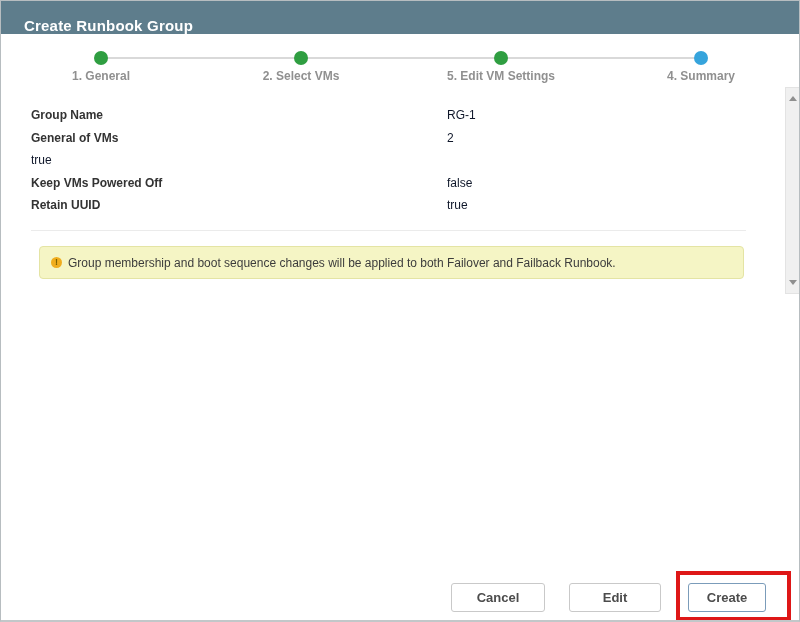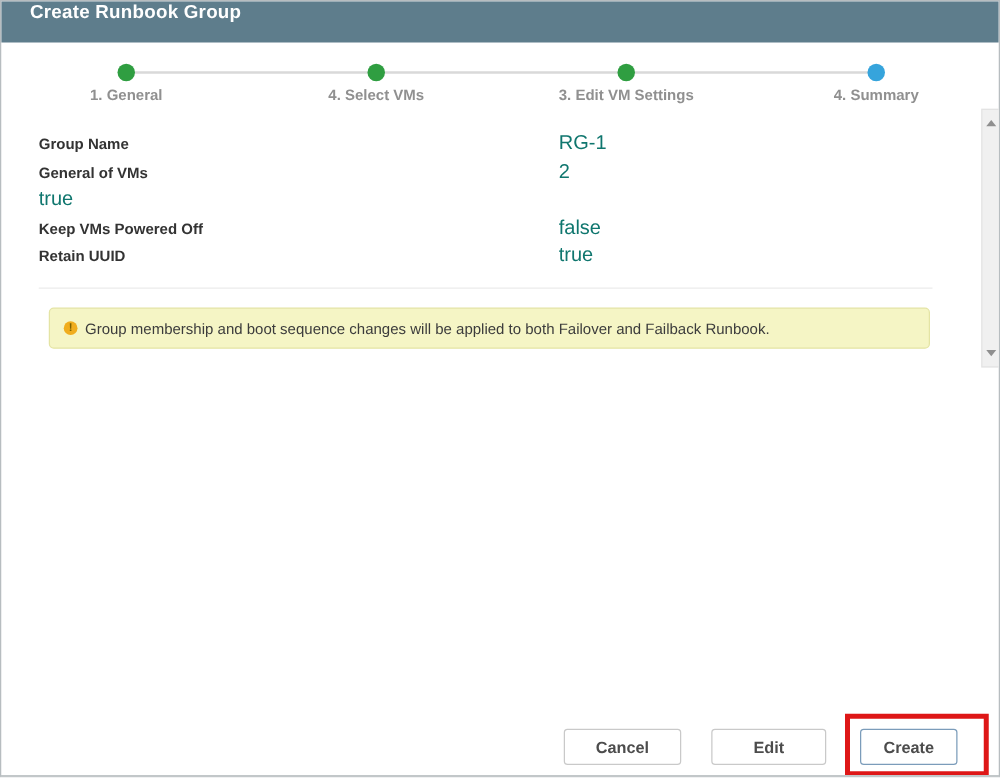--- a/index.html
+++ b/index.html
@@ -12,21 +12,21 @@
     background: #ffffff;
     border: 1px solid #b7bdc0;
     border-bottom: 2px solid #c2c7c9;
     overflow: hidden;
   }
 
   
   .titlebar {
     position: absolute; top: 0; left: 0; right: 0; height: 33px;
     background: #5e7d8c;
-    display: flex; align-items: flex-start;
+    display: flex; align-items: flex-end;
     padding-left: 23px;
   }
   .titlebar .title {
     color: #ffffff; font-size: 15px; font-weight: bold; letter-spacing: .2px;
   }
 
   
   .stepper {
     position: absolute; top: 33px; left: 0; width: 800px; height: 52px;
   }
@@ -46,21 +46,21 @@
     margin-top: 4px; font-size: 12px; font-weight: bold; color: #909090;
   }
 
   
   .summary-table {
     position: absolute; top: 103px; left: 30px; width: 715px;
     border-bottom: 1px solid #ebebeb; padding-bottom: 13px;
   }
   .summary-row { display: flex; height: 22.5px; align-items: center; gap: 48px; }
   .summary-row .row-label { width: 368px; font-size: 12px; font-weight: bold; color: #333; }
-  .summary-row .row-value { font-size: 16px; color: #0f766e; }
+  .summary-row .row-value { font-size: 12px; color: #0f172a; }
 
   
   .banner {
     position: absolute; top: 245px; left: 38px; width: 705px; height: 33px;
     background: #f5f5c5; border: 1px solid #e4e4a4; border-radius: 4px;
     display: flex; align-items: center; padding-left: 11px;
   }
   .warning-icon {
     width: 11px; height: 11px; border-radius: 50%;
     background: #f0ad1e; color: #7d6200;
@@ -117,25 +117,25 @@
 
   <div class="stepper">
     <div class="connector"></div>
     <div class="steps">
       <div class="step complete">
         <span class="dot"></span>
         <span class="step-label">1. General</span>
       </div>
       <div class="step complete">
         <span class="dot"></span>
-        <span class="step-label">4. Select VMs</span>
+        <span class="step-label">2. Select VMs</span>
       </div>
       <div class="step complete">
         <span class="dot"></span>
-        <span class="step-label">3. Edit VM Settings</span>
+        <span class="step-label">5. Edit VM Settings</span>
       </div>
       <div class="step current">
         <span class="dot"></span>
         <span class="step-label">4. Summary</span>
       </div>
     </div>
   </div>
 
   <div class="summary-table">
     <div class="summary-row">

